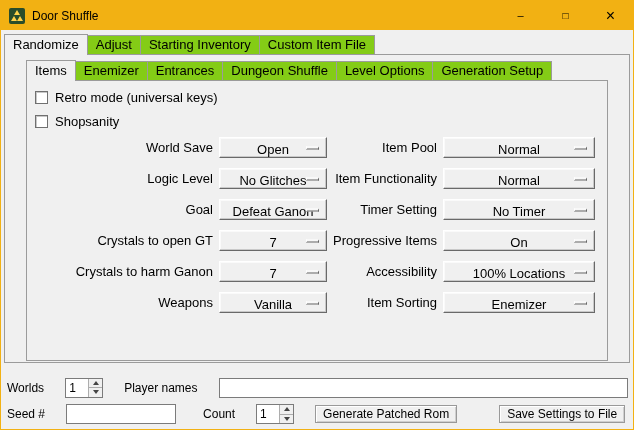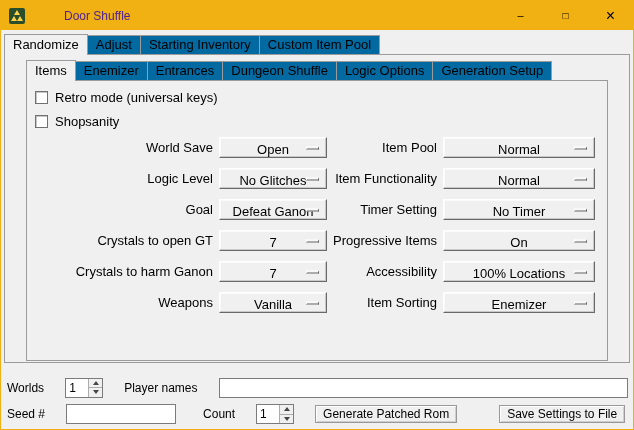--- a/index.html
+++ b/index.html
@@ -5,39 +5,39 @@
   :root { --accent:#f2b113; }
   * { box-sizing:border-box; margin:0; padding:0; }
   html,body { width:634px; height:430px; }
   body { font-family:"Liberation Sans", sans-serif; font-size:13px; color:#000; }
 
   .window { width:634px; height:430px; border:1px solid var(--accent); background:#f0f0f0; }
 
   
   .titlebar { height:29px; background:var(--accent); display:flex; align-items:center; padding-left:8px; }
   .app-icon { width:16px; height:16px; margin-right:7px; flex:0 0 auto; }
-  .title-text { font-size:12px; color:#4c1d95;margin-left:32px; }
+  .title-text { font-size:12px; color:#000000; }
   .caption-group { margin-left:auto; display:flex; height:29px; }
   .cap-btn { width:45px; height:29px; display:flex; align-items:center; justify-content:center; cursor:default; }
   .glyph-min { font-size:11px; line-height:1; }
   .glyph-max { font-size:10px; line-height:1; }
   .glyph-close { font-size:16px; line-height:1; }
 
   
   .client { position:relative; height:399px; background:#f0f0f0; overflow:hidden;padding-left:40px; }
 
   
   .nb { display:flex; flex-direction:column; }
   .nb-outer { position:absolute; left:3px; top:3px; width:626px; height:330px; }
   .nb-inner { position:absolute; left:21px; top:4px; width:582px; height:302px; }
   .tabbar { display:flex; align-items:flex-end; padding-left:0; position:relative; z-index:2; }
   .tab { padding:2px 8px; border:1px solid #9b9b9b; border-bottom:none; background:#f0f0f0;
          font-size:13px; white-space:nowrap; position:relative; cursor:default; }
   .tab + .tab { margin-left:-1px; }
-  .tab:not(.sel) { margin-top:2px; padding-top:1px; padding-bottom:2px; background:#0369a1; }
+  .tab:not(.sel) { margin-top:2px; padding-top:1px; padding-bottom:2px; background:#84cc16; }
   .tab.sel { z-index:3; margin-bottom:-1px; padding-bottom:3px; background:#f0f0f0; }
   .pane { flex:1; border:1px solid #9b9b9b; background:#f0f0f0; position:relative; }
   .pane-inner-content { padding:8px; }
 
   
   .cb-row { display:flex; align-items:center; gap:7px; height:16px; margin-bottom:8px; }
   .cbx { width:13px; height:13px; background:#fff; border:1px solid #707070;
          box-shadow:inset 1px 1px 0 rgba(130,130,130,.45); flex:0 0 auto; }
   .cb-label { font-size:13px; }
 
@@ -101,31 +101,31 @@
     </div>
   </div>
 
   <div class="client">
 
     <div class="nb nb-outer">
       <div class="tabbar">
         <div class="tab sel"><span>Randomize</span></div>
         <div class="tab"><span>Adjust</span></div>
         <div class="tab"><span>Starting Inventory</span></div>
-        <div class="tab"><span>Custom Item Pool</span></div>
+        <div class="tab"><span>Custom Item File</span></div>
       </div>
       <div class="pane">
 
         <div class="nb nb-inner">
           <div class="tabbar">
             <div class="tab sel"><span>Items</span></div>
             <div class="tab"><span>Enemizer</span></div>
             <div class="tab"><span>Entrances</span></div>
             <div class="tab"><span>Dungeon Shuffle</span></div>
-            <div class="tab"><span>Logic Options</span></div>
+            <div class="tab"><span>Level Options</span></div>
             <div class="tab"><span>Generation Setup</span></div>
           </div>
           <div class="pane">
             <div class="pane-inner-content">
 
               <div class="cb-row">
                 <span class="cbx"></span>
                 <span class="cb-label">Retro mode (universal keys)</span>
               </div>
               <div class="cb-row">

